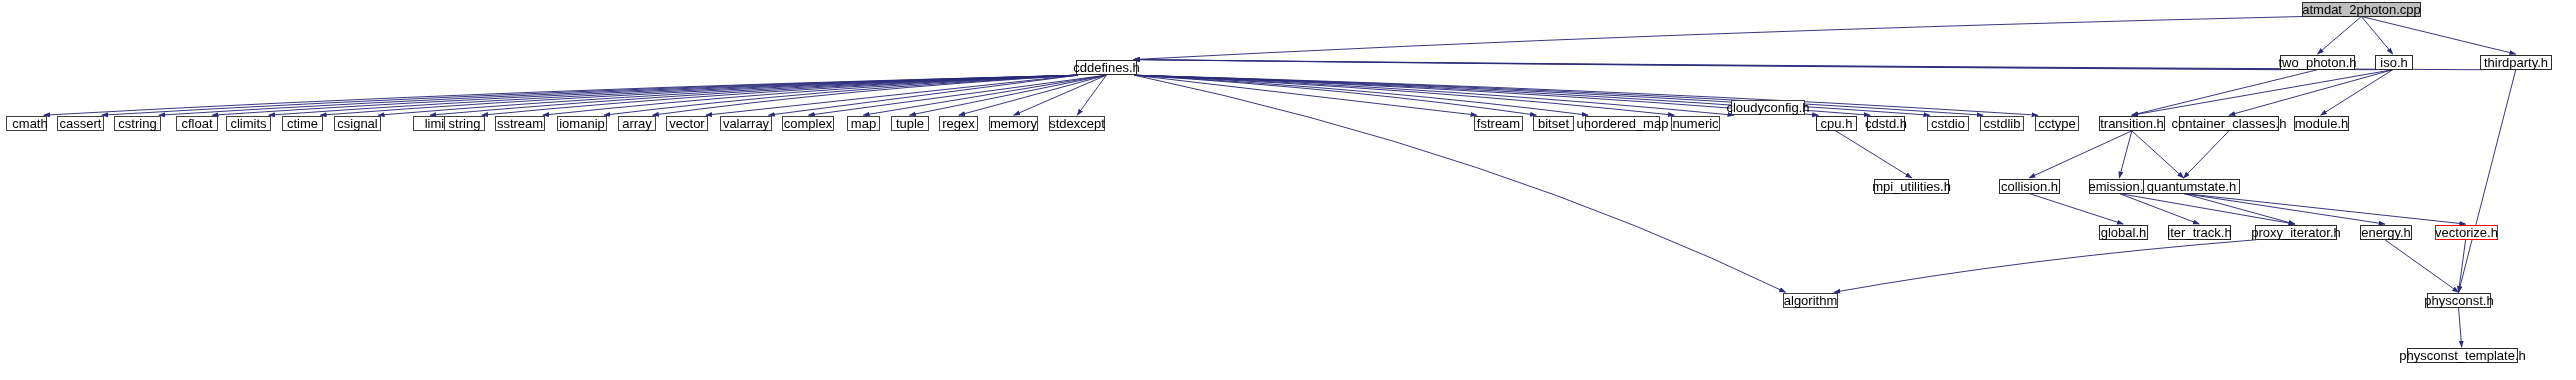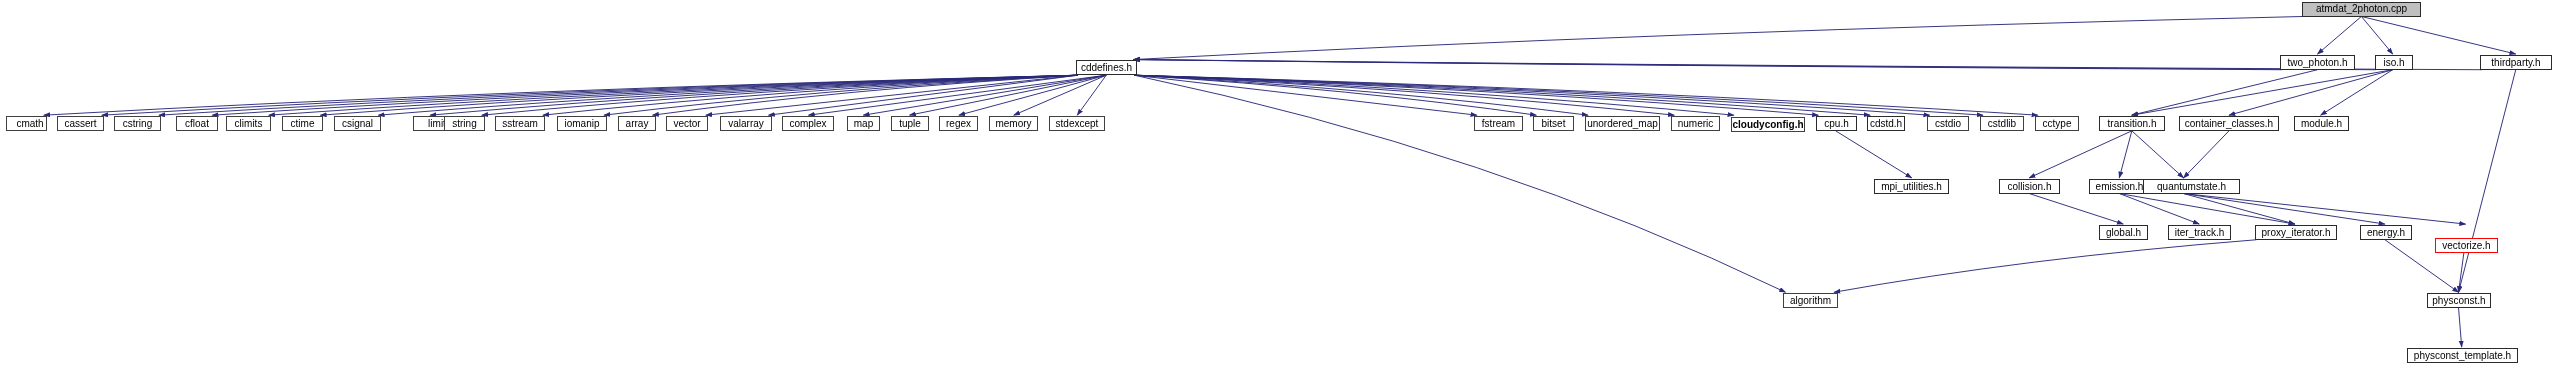--- a/index.html
+++ b/index.html
@@ -15,29 +15,29 @@
   .node{
     position:absolute;
     box-sizing:border-box;
     display:flex;
     align-items:center;
     justify-content:center;
     height:15px;
     border:0.8px solid #808080;
     background:#ffffff;
     color:#000000;
-    font-size:10px;
+    font-size:13px;
     line-height:1;
     white-space:nowrap;
     letter-spacing:0px;
   }
   .node.linked{border:0.8px solid #404040;}
   .node.strong{border:1.3px solid #2b2b2b;}
   .node.root{background:#bfbfbf;border:1.3px solid #2b2b2b;}
-  .node.current{border:1.3px solid #ff0000;margin-top:13px;}
+  .node.current{border:1.3px solid #ff0000;}
 </style>
 </head>
 <body>
 
 <div id="canvas">
   <svg id="edges" xmlns="http://www.w3.org/2000/svg" viewBox="0 0 3286 485">
     <defs>
       <marker id="arrow" markerWidth="9" markerHeight="9" refX="8" refY="3.2" orient="auto" markerUnits="userSpaceOnUse">
         <path d="M0,0 L9,3.2 L0,6.4 z" fill="#2a2a7a"></path>
       </marker>
@@ -126,21 +126,21 @@
       <div class="node linked" style="left: 782px; top: 116px; width: 52px;">complex</div>
       <div class="node linked" style="left: 847px; top: 116px; width: 33px;">map</div>
       <div class="node linked" style="left: 891px; top: 116px; width: 38px;">tuple</div>
       <div class="node linked" style="left: 939px; top: 116px; width: 39px;">regex</div>
       <div class="node linked" style="left: 989px; top: 116px; width: 49px;">memory</div>
       <div class="node linked" style="left: 1049px; top: 116px; width: 56px;">stdexcept</div>
       <div class="node linked" style="left: 1474px; top: 116px; width: 49px;">fstream</div>
       <div class="node linked" style="left: 1533px; top: 116px; width: 41px;">bitset</div>
       <div class="node linked" style="left: 1585px; top: 116px; width: 75px;">unordered_map</div>
       <div class="node linked" style="left: 1671px; top: 116px; width: 49px;">numeric</div>
-      <div class="node linked" style="left: 1731px; top: 117px; width: 74px; font-weight: bold;">cloudyconfig.h</div>
+      <div class="node linked" style="left: 1731px; top: 100px; width: 74px;">cloudyconfig.h</div>
       <div class="node strong" style="left: 1816px; top: 116px; width: 41px; text-align: center;">cpu.h</div>
       <div class="node strong" style="left: 1867px; top: 116px; width: 38px;">cdstd.h</div>
       <div class="node linked" style="left: 1927px; top: 116px; width: 42px;">cstdio</div>
       <div class="node linked" style="left: 1980px; top: 116px; width: 44px;">cstdlib</div>
       <div class="node linked" style="left: 2035px; top: 116px; width: 44px;">cctype</div>
       <div class="node strong" style="left: 2099px; top: 116px; width: 66px;">transition.h</div>
       <div class="node strong" style="left: 2179px; top: 116px; width: 100px;">container_classes.h</div>
       <div class="node strong" style="left: 2294px; top: 116px; width: 55px; text-align: center;">module.h</div>
       <div class="node strong" style="left: 1874px; top: 179px; width: 75px;">mpi_utilities.h</div>
       <div class="node strong" style="left: 1999px; top: 179px; width: 61px;">collision.h</div>

